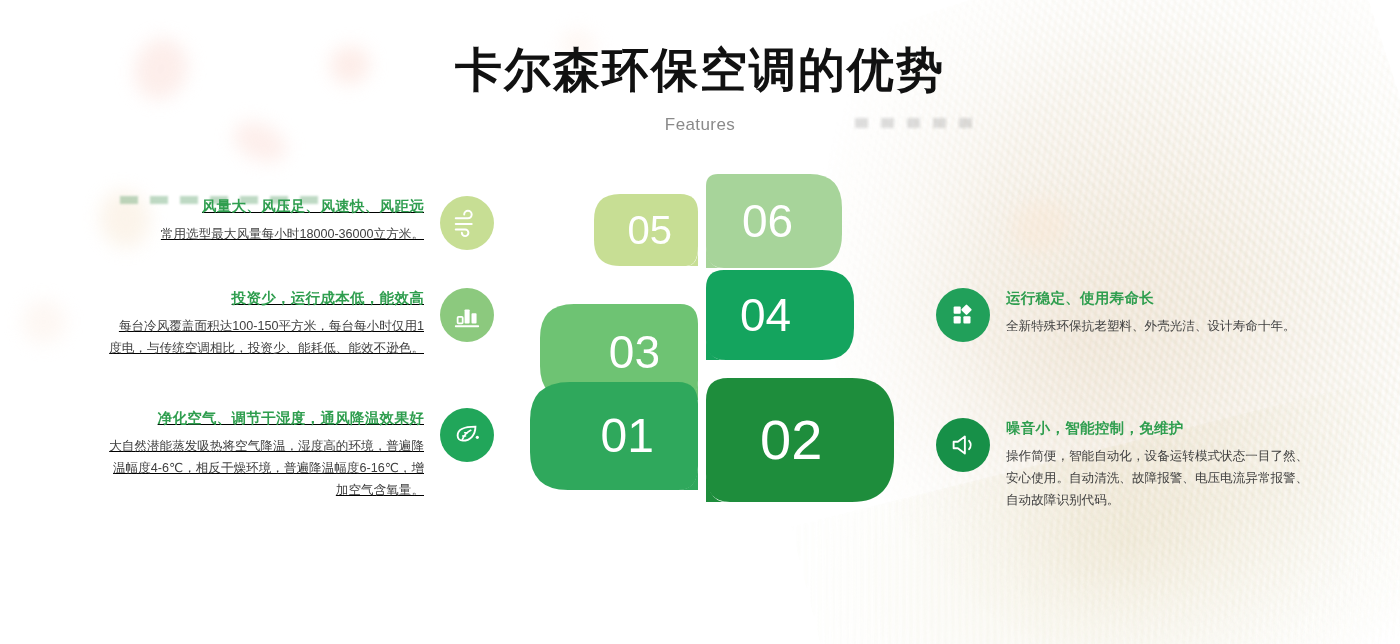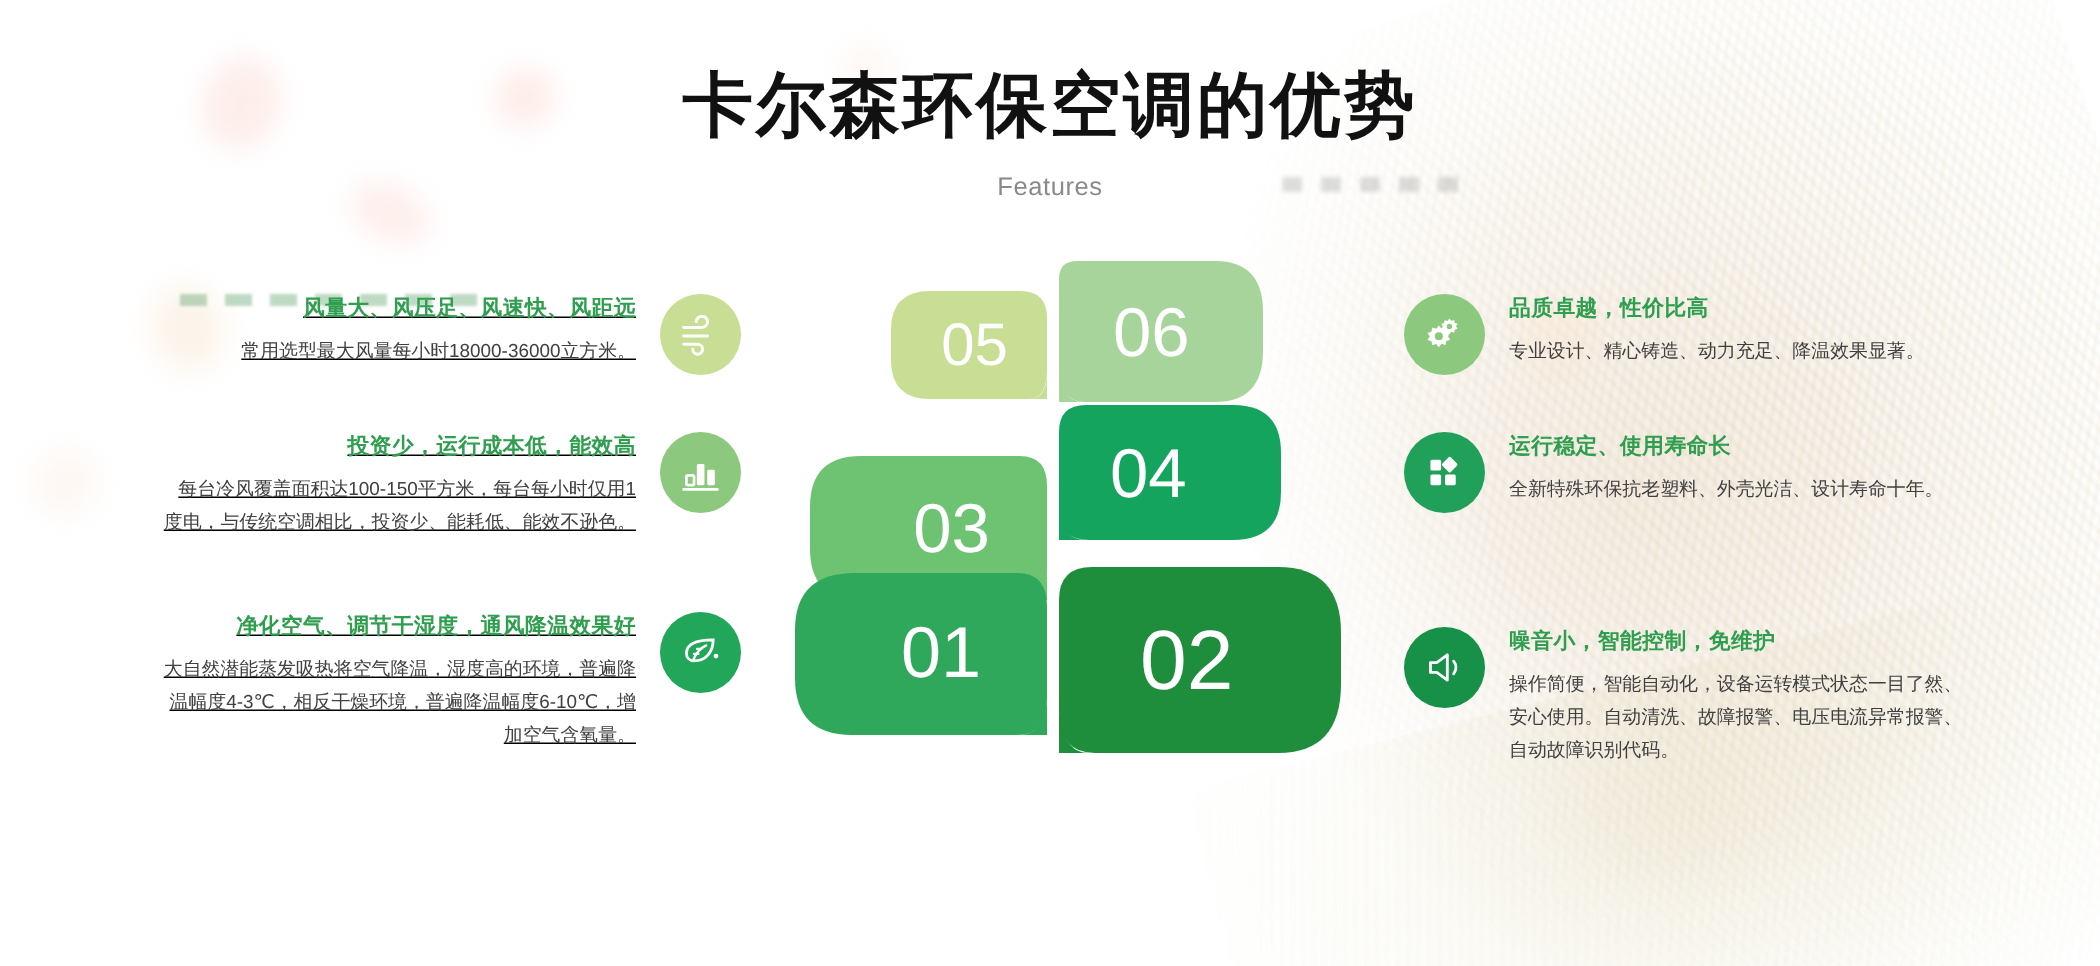--- a/index.html
+++ b/index.html
@@ -224,50 +224,32 @@
         <rect x="13.4" y="10" width="5.4" height="15" rx="1" fill="#ffffff"></rect>
         <rect x="20.8" y="14" width="5.4" height="11" rx="1" fill="#ffffff"></rect>
         <path d="M4 28h24" stroke="#ffffff" stroke-width="1.9" stroke-linecap="round"></path>
       </svg>
     </div>
   </div>
 
   <div class="feature feature-left" id="feat-3">
     <div class="feature-text">
       <div class="feature-title">净化空气、调节干湿度，通风降温效果好</div>
-      <div class="feature-desc">大自然潜能蒸发吸热将空气降温，湿度高的环境，普遍降温幅度4-3℃，相反干燥环境，普遍降温幅度6-10℃，增加空气含氧量。</div>
+      <div class="feature-desc">大自然潜能蒸发吸热将空气降温，湿度高的环境，普遍降温幅度4-6℃，相反干燥环境，普遍降温幅度6-16℃，增加空气含氧量。</div>
     </div>
     <div class="icon-circle" style="background:#21a65a;">
       <svg viewBox="0 0 32 32" width="30" height="30">
         <path d="M25 7c0 9-5.5 15-13.5 15C8 22 6 19.5 6 16.5 6 10 12 7 25 7z" fill="none" stroke="#ffffff" stroke-width="2"></path>
         <path d="M20 11c-4.5 2.2-7.2 5.5-9 10" stroke="#ffffff" stroke-width="1.8" fill="none" stroke-linecap="round"></path>
         <path d="M16.5 13.5l-3 0M14.5 17l-3.2 0" stroke="#ffffff" stroke-width="1.6" stroke-linecap="round"></path>
         <circle cx="27" cy="18.5" r="1.7" fill="#ffffff"></circle>
       </svg>
     </div>
   </div>
 
-  <div class="feature feature-right" id="feat-4">
-    <div class="icon-circle" style="background:#8cc97e;">
-      <svg viewBox="0 0 32 32" width="30" height="30" fill="#ffffff">
-        <g transform="translate(19.5,11.5) scale(0.62)">
-          <path d="M0-11l2.2 2.6 3.3-1 .6 3.4 3.3 1-1.9 2.9 1.9 2.9-3.3 1-.6 3.4-3.3-1L0 7 -2.2 4.4l-3.3 1-.6-3.4-3.3-1 1.9-2.9-1.9-2.9 3.3-1 .6-3.4 3.3 1z"></path>
-          <circle cx="0" cy="-2" r="3.1" fill="#8cc97e"></circle>
-        </g>
-        <g transform="translate(12,19) scale(0.86)">
-          <path d="M0-11l2.2 2.6 3.3-1 .6 3.4 3.3 1-1.9 2.9 1.9 2.9-3.3 1-.6 3.4-3.3-1L0 7 -2.2 4.4l-3.3 1-.6-3.4-3.3-1 1.9-2.9-1.9-2.9 3.3-1 .6-3.4 3.3 1z"></path>
-          <circle cx="0" cy="-2" r="3.3" fill="#8cc97e"></circle>
-        </g>
-      </svg>
-    </div>
-    <div class="feature-text">
-      <div class="feature-title">品质卓越，性价比高</div>
-      <div class="feature-desc">专业设计、精心铸造、动力充足、降温效果显著。</div>
-    </div>
-  </div>
 
   <div class="feature feature-right" id="feat-5">
     <div class="icon-circle" style="background:#21a05a;">
       <svg viewBox="0 0 32 32" width="30" height="30" fill="#ffffff">
         <rect x="6" y="7" width="7.6" height="7.6" rx="1.1"></rect>
         <rect x="6" y="17.4" width="7.6" height="7.6" rx="1.1"></rect>
         <rect x="16.4" y="17.4" width="7.6" height="7.6" rx="1.1"></rect>
         <rect x="15.5" y="6.2" width="8.4" height="8.4" rx="1.1" transform="rotate(45 19.7 10.4)"></rect>
       </svg>
     </div>

